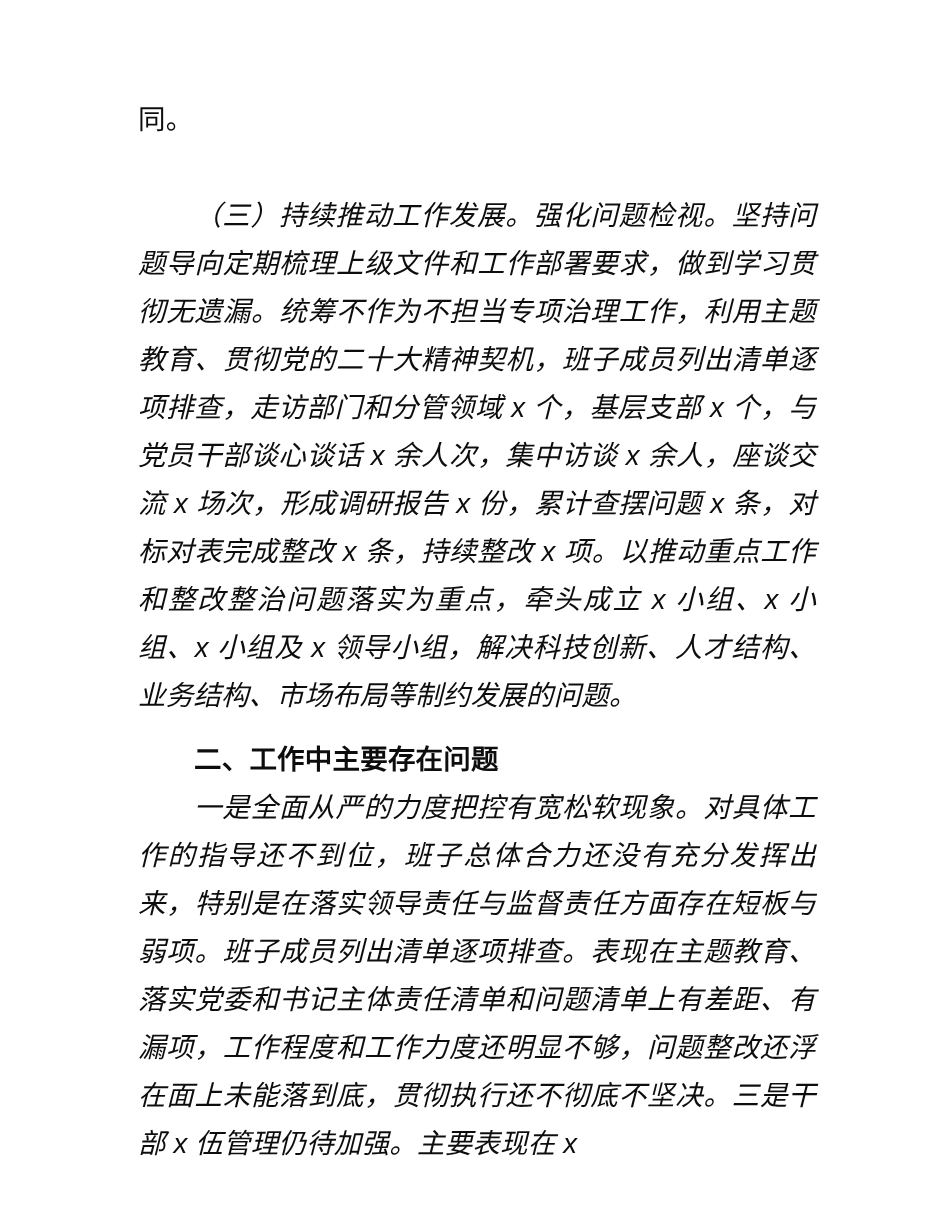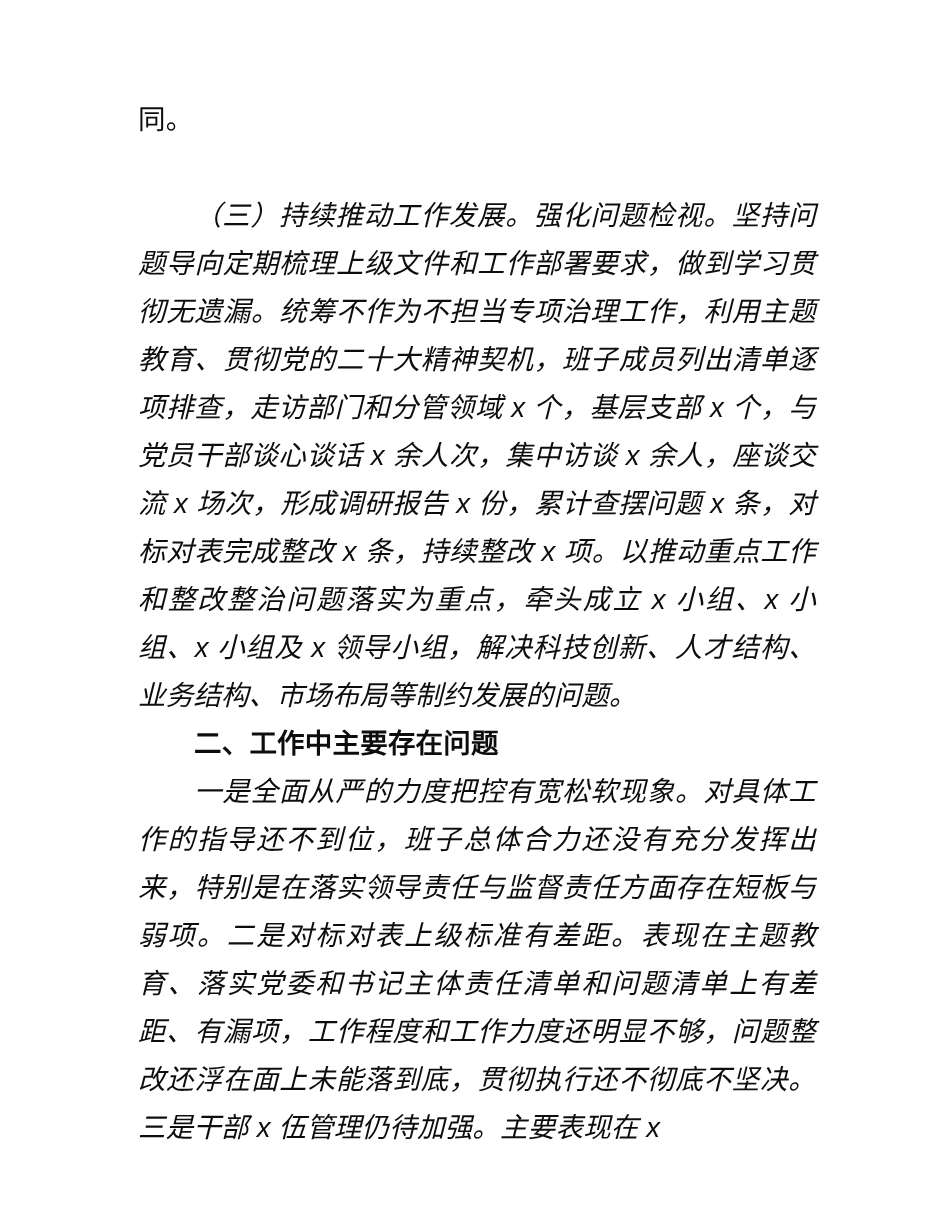--- a/index.html
+++ b/index.html
@@ -38,35 +38,36 @@
   .para + .para {
     margin-top: 0px;
   }
   .para.indent {
     text-indent: 56px;
     font-style: italic;
   }
   .para.heading {
     font-weight: 700;
     text-indent: 56px;
+    margin-top: 16px;
   }
   .spacer-line {
     height: 48px;
   }
 </style>
 </head>
 <body>
 
 <div class="page">
   <div class="text-column">
 
     <p class="para">同。</p>
 
     <div class="spacer-line"></div>
 
     <p class="para indent">（三）持续推动工作发展。强化问题检视。坚持问题导向定期梳理上级文件和工作部署要求，做到学习贯彻无遗漏。统筹不作为不担当专项治理工作，利用主题教育、贯彻党的二十大精神契机，班子成员列出清单逐项排查，走访部门和分管领域 x 个，基层支部 x 个，与党员干部谈心谈话 x 余人次，集中访谈 x 余人，座谈交流 x 场次，形成调研报告 x 份，累计查摆问题 x 条，对标对表完成整改 x 条，持续整改 x 项。以推动重点工作和整改整治问题落实为重点，牵头成立 x 小组、x 小组、x 小组及 x 领导小组，解决科技创新、人才结构、业务结构、市场布局等制约发展的问题。</p>
 
     <p class="para heading">二、工作中主要存在问题</p>
 
-    <p class="para indent">一是全面从严的力度把控有宽松软现象。对具体工作的指导还不到位，班子总体合力还没有充分发挥出来，特别是在落实领导责任与监督责任方面存在短板与弱项。二是对标对表上级标准有差距。表现在主题教育、落实党委和书记主体责任清单和问题清单上有差距、有漏项，工作程度和工作力度还明显不够，问题整改还浮在面上未能落到底，贯彻执行还不彻底不坚决。三是干部 x 伍管理仍待加强。主要表现在 x</p>
+    <p class="para indent">一是全面从严的力度把控有宽松软现象。对具体工作的指导还不到位，班子总体合力还没有充分发挥出来，特别是在落实领导责任与监督责任方面存在短板与弱项。班子成员列出清单逐项排查。表现在主题教育、落实党委和书记主体责任清单和问题清单上有差距、有漏项，工作程度和工作力度还明显不够，问题整改还浮在面上未能落到底，贯彻执行还不彻底不坚决。三是干部 x 伍管理仍待加强。主要表现在 x</p>
 
   </div>
 </div>
 
 </body></html>

